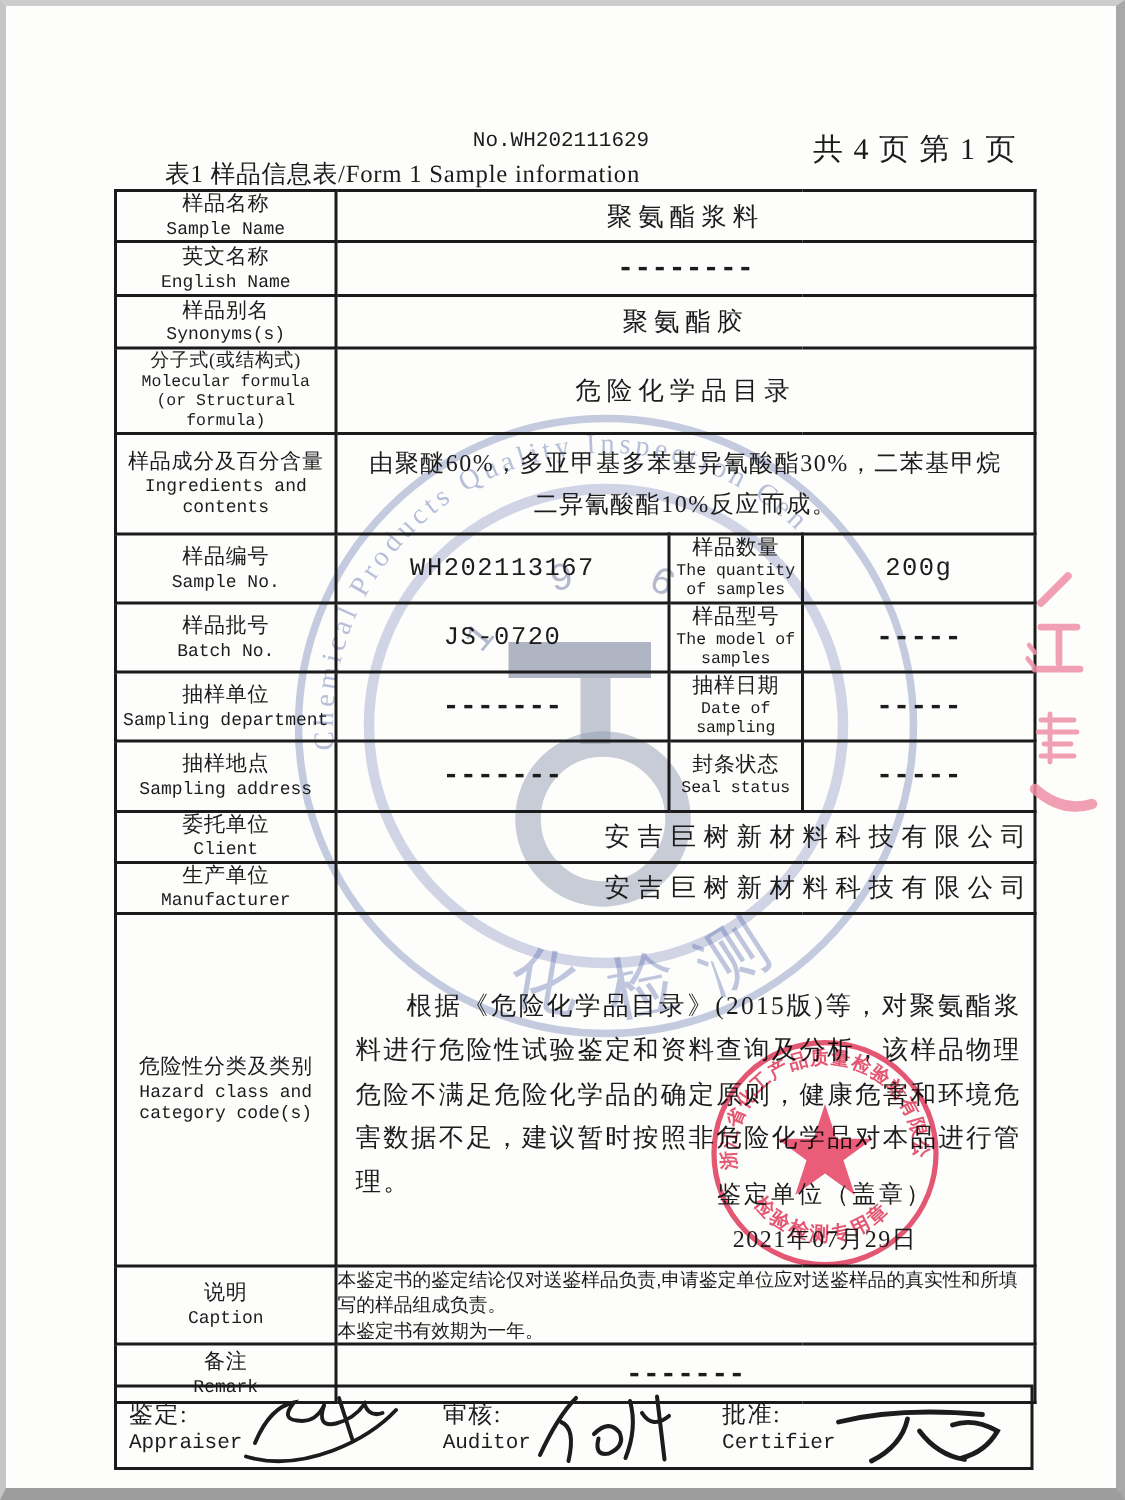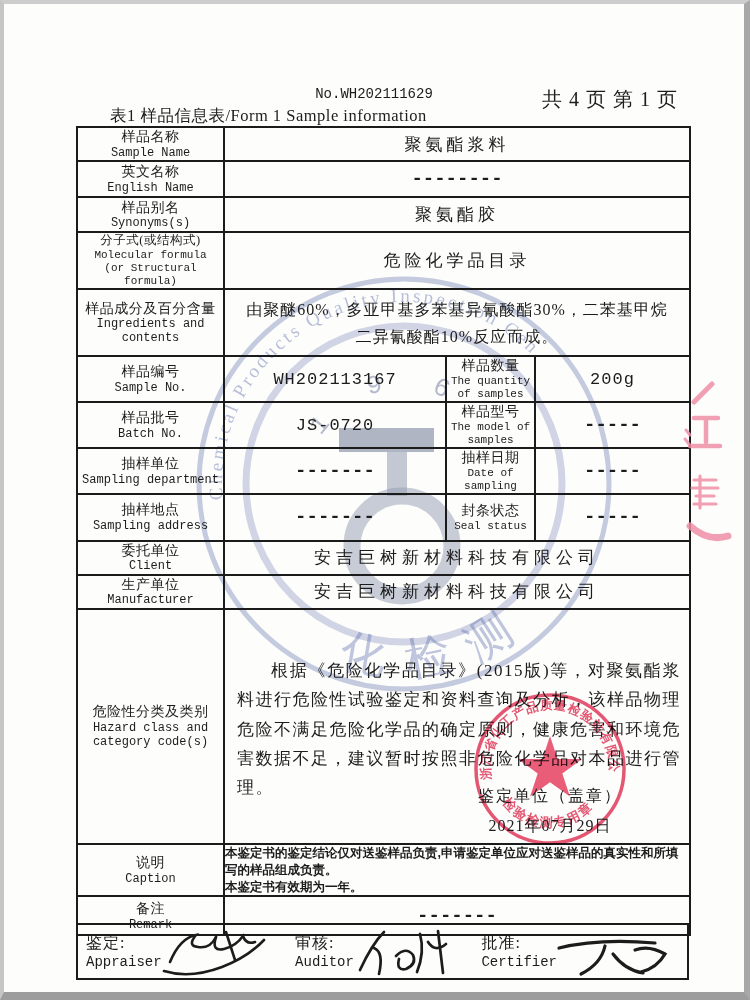--- a/index.html
+++ b/index.html
@@ -29,34 +29,34 @@
   .cn.small{font-size:12.5px;}
   .en{font-family:"Liberation Mono","DejaVu Sans Mono",monospace;font-size:12px;
     line-height:1.2;white-space:pre-line;}
   .en.small{font-size:11px;}
   td.val{text-align:center;}
   .cnval{font-size:17px;letter-spacing:4px;}
   .ml{white-space:pre-line;font-size:16px;letter-spacing:1px;line-height:1.7;}
   .monoval{font-family:"Liberation Mono","DejaVu Sans Mono",monospace;font-size:17px;letter-spacing:1px;}
   .dash{font-family:"Liberation Mono","DejaVu Sans Mono",monospace;font-size:19px;
     font-weight:bold;letter-spacing:0;}
-  td.val-left{text-align:center;padding-left:10px;margin-left:28px;}
+  td.val-left{text-align:right;padding-left:10px;margin-left:28px;}
   .company{font-size:17px;letter-spacing:5px;}
   td.hazard-cell{position:relative;vertical-align:top;}
   .hazard-text{margin:6px 8px 0 12px;font-size:17px;letter-spacing:1.5px;
     line-height:1.72;text-indent:2em;text-align:justify;}
   .seal-label{position:absolute;left:205px;top:176px;width:240px;text-align:center;
     font-size:16px;letter-spacing:2px;z-index:3;}
   .seal-date{position:absolute;left:205px;top:206px;width:240px;text-align:center;
     font-size:16px;letter-spacing:1px;z-index:3;}
   .red-stamp{position:absolute;left:240px;top:74px;z-index:2;
     mix-blend-mode:multiply;opacity:.93;}
   td.caption-cell{text-align:left;padding:3px 6px;}
   .caption-text{font-family:"Liberation Sans","DejaVu Sans",sans-serif;
-    font-weight:bold;font-size:12.5px;line-height:1.35;white-space:pre-line;}
+    font-weight:normal;font-size:12.5px;line-height:1.35;white-space:pre-line;}
   
   .sigbox{position:absolute;left:72px;top:903px;width:613px;height:57px;z-index:1;
     box-sizing:border-box;border:2px solid #1b1b1b;display:flex;align-items:center;
     justify-content:space-between;padding:0 8px;margin-top:16px;}
   .siggroup{display:flex;align-items:center;}
   .sig-label .cnl{font-size:16px;letter-spacing:1px;}
   .sig-label .enl{font-family:"Liberation Mono","DejaVu Sans Mono",monospace;font-size:14px;}
   .sigsvg{margin-left:-6px;}
   
   .edge-red{position:absolute;left:678px;top:372px;z-index:2;opacity:.85;}

